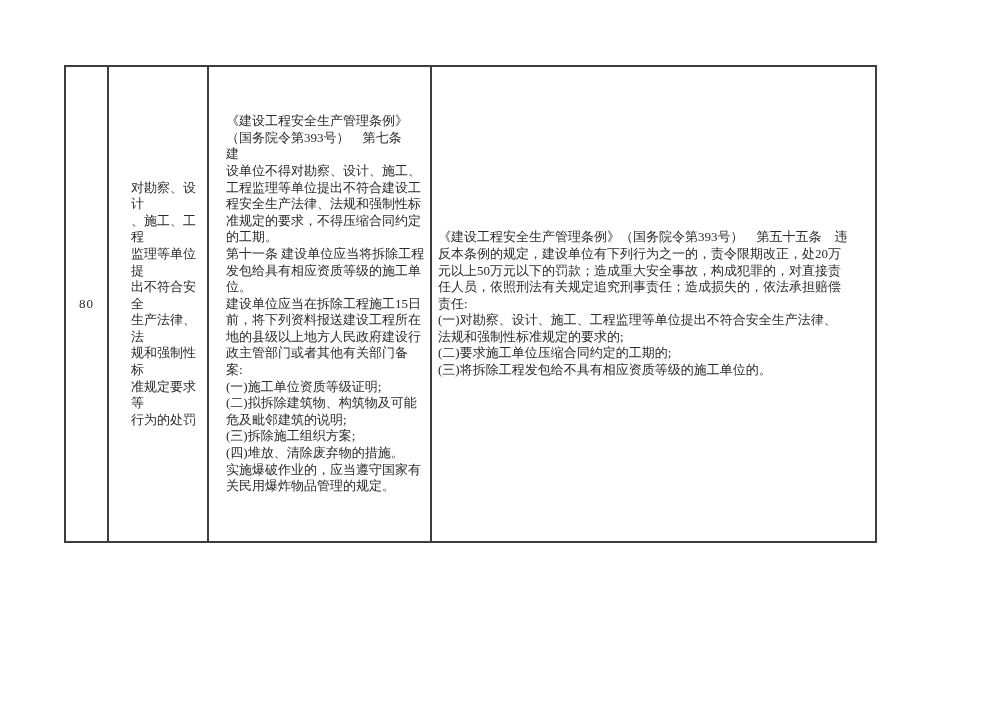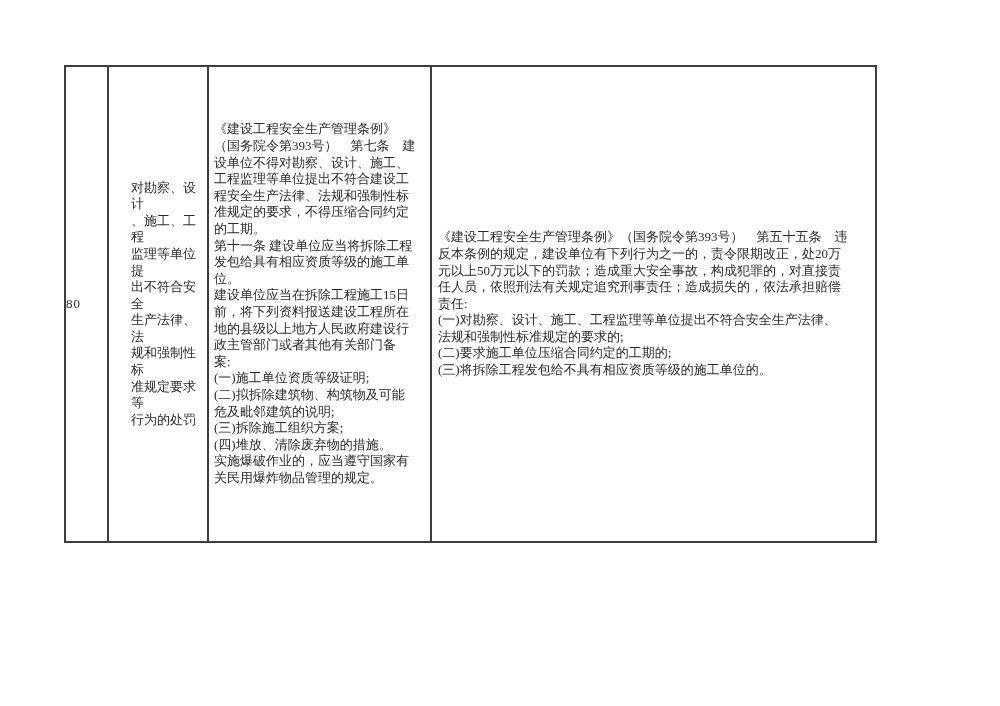--- a/index.html
+++ b/index.html
@@ -32,29 +32,29 @@
     display: flex;
     flex-direction: column;
     justify-content: center;
     overflow: hidden;
   }
   .cell:last-child {
     border-right: none;
   }
   .cell-num {
     width: 43px;
-    align-items: flex-start;
+    align-items: center;
   }
   .cell-violation {
     width: 100px;
     padding: 0 4px 0 22px;
   }
   .cell-basis {
     width: 223px;
-    padding: 0 3px 0 5px;
+    padding: 0 3px 0 17px;
   }
   .cell-penalty {
     flex: 1;
     padding: 0 8px 0 6px;
   }
   .cell-text {
     font-size: 13px;
     line-height: 16.6px;
     color: #2b2b2b;
     white-space: pre-wrap;

